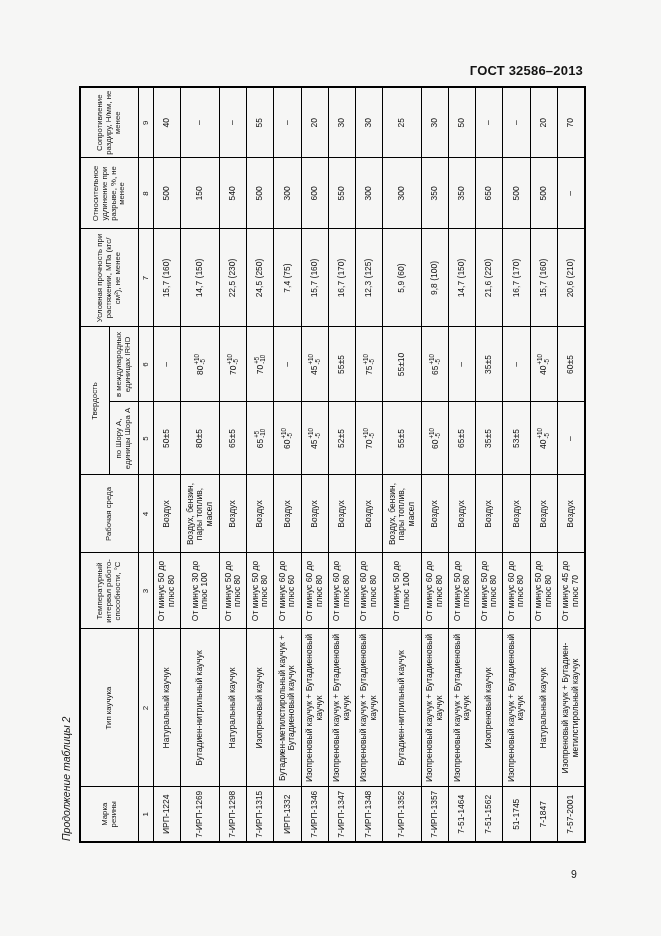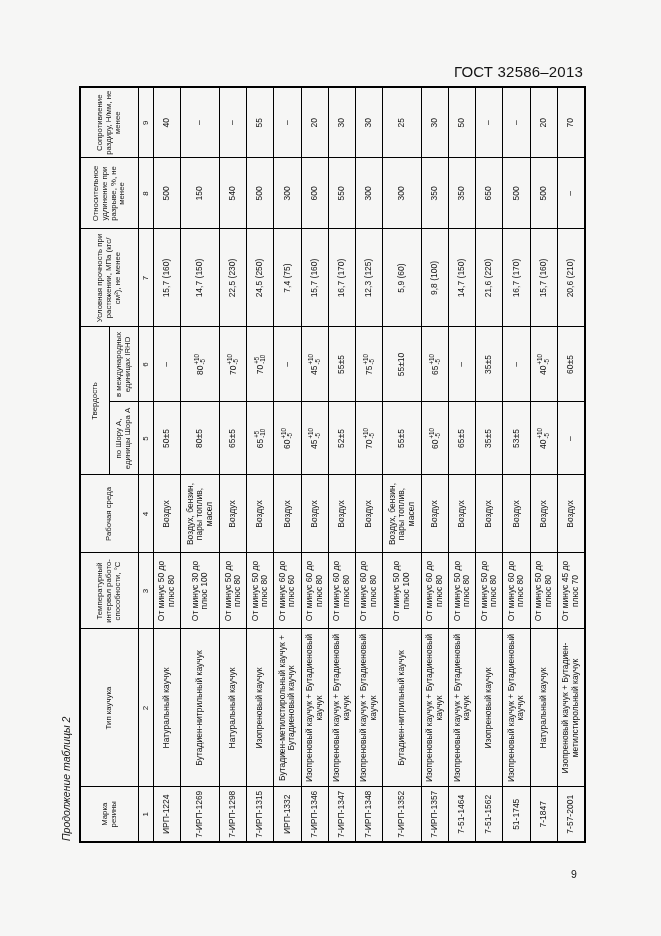--- a/index.html
+++ b/index.html
@@ -3,21 +3,21 @@
 <meta charset="utf-8">
 <style>
   html,body { margin:0; padding:0; }
   body {
     width:661px; height:936px; position:relative; overflow:hidden;
     background:#f6f6f5; color:#141414;
     font-family:"Liberation Sans", sans-serif;
   }
   .gost-header {
     position:absolute; top:63px; left:0; right:78px;
-    text-align:right; font-weight:normal; font-size:15px; letter-spacing:.2px;
+    text-align:right; font-weight:bold; font-size:13px; letter-spacing:.2px;
   }
   .table-caption {
     position:absolute; left:60px; top:841px;
     transform-origin:0 0; transform:rotate(-90deg);
     font-style:italic; font-size:10.5px; white-space:nowrap;
   }
   .page-number {
     position:absolute; left:571px; top:868px; font-size:10.5px;
   }
   .table-area {

